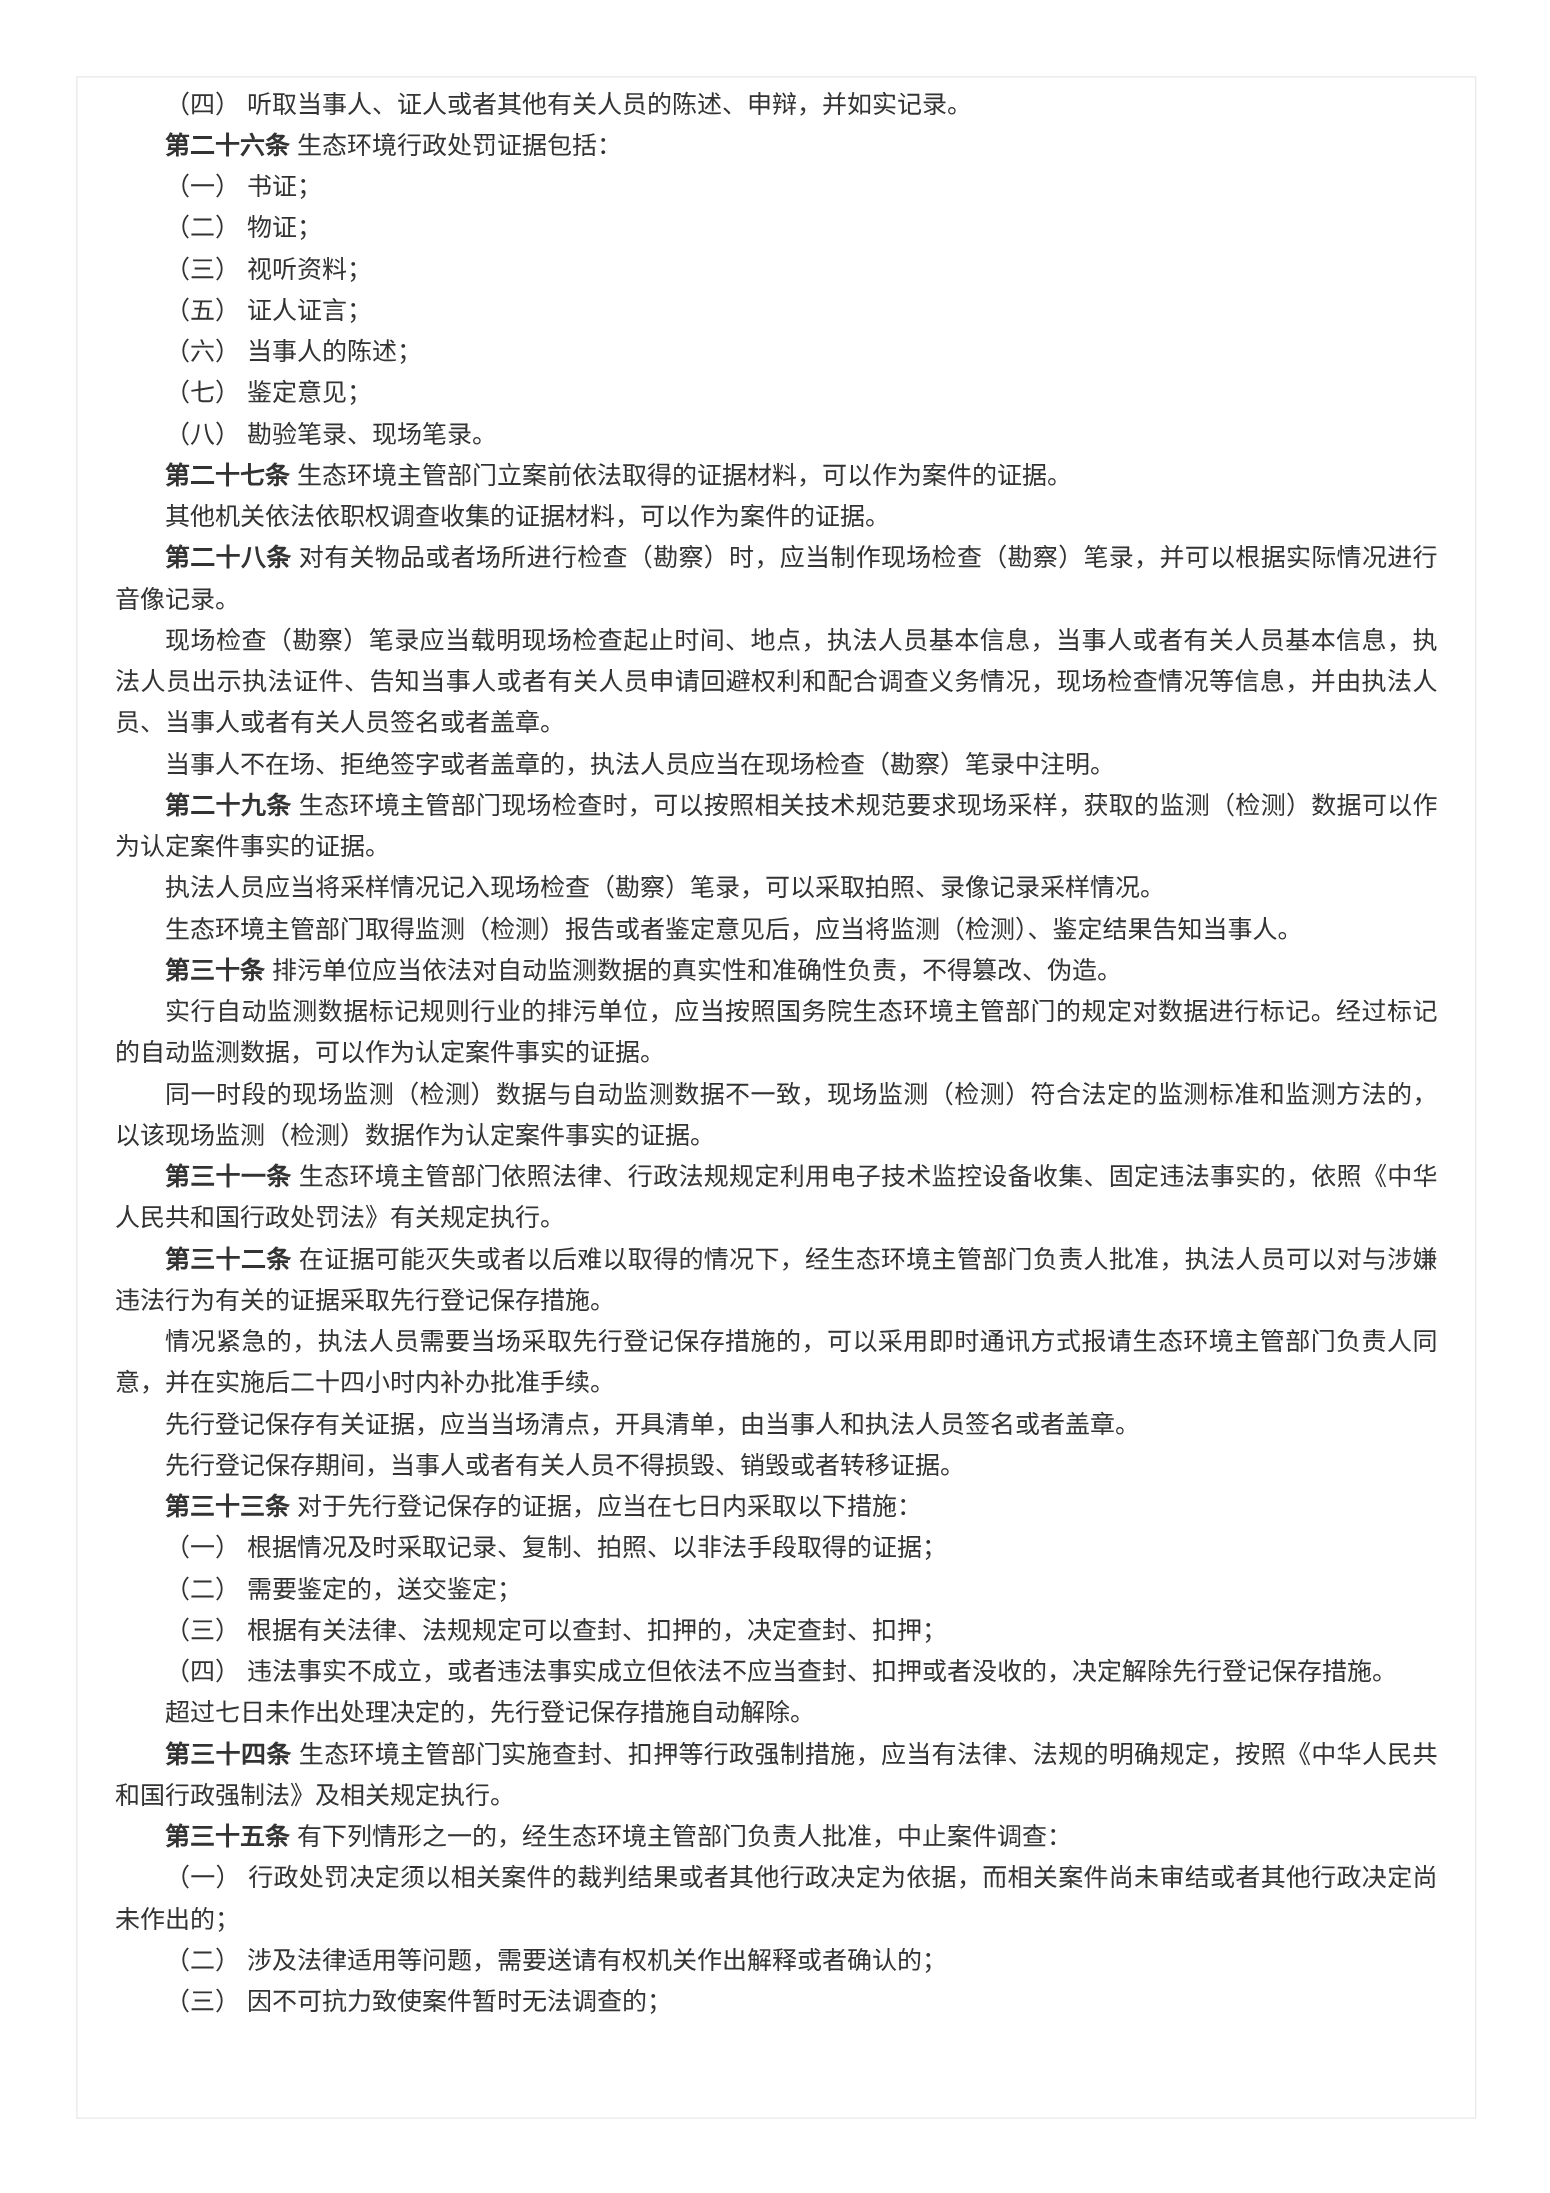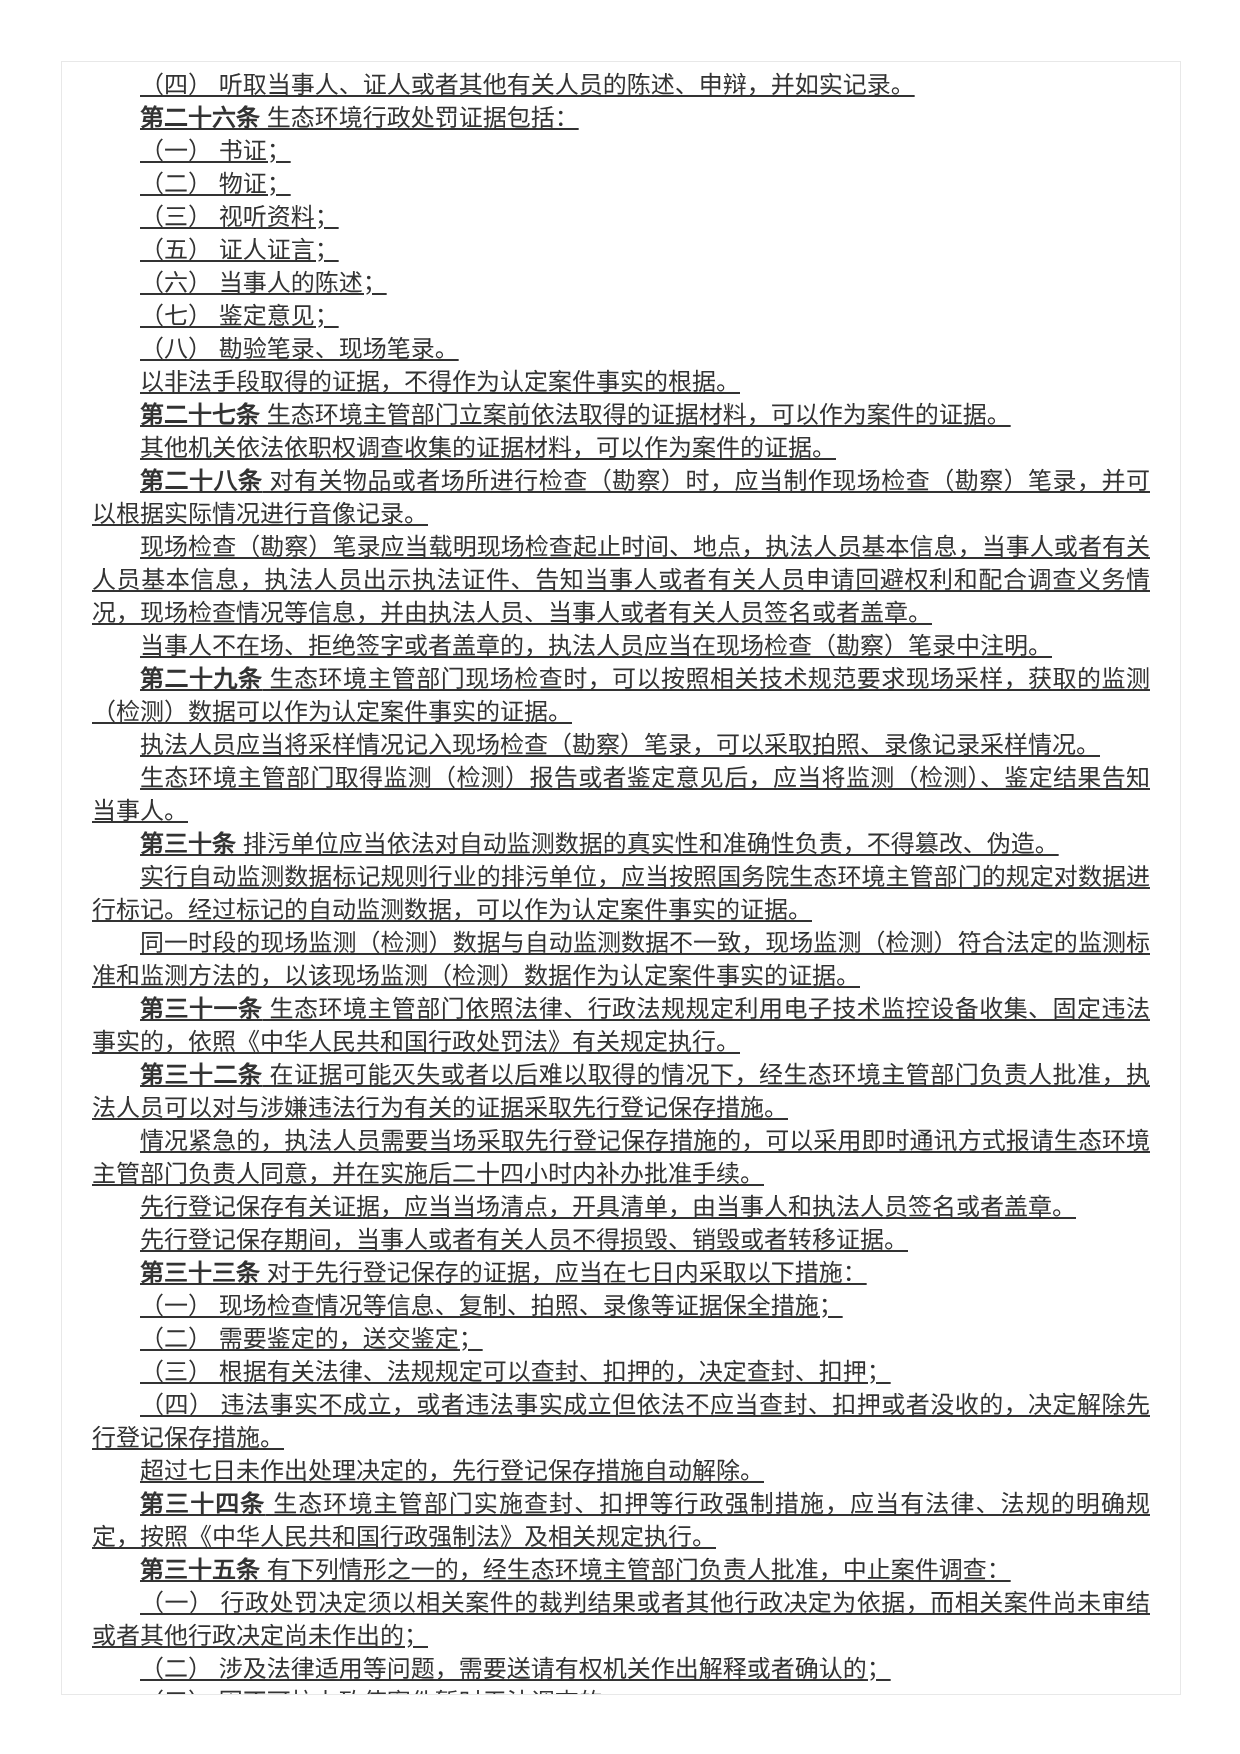--- a/index.html
+++ b/index.html
@@ -20,63 +20,61 @@
     width:1120px;
     height:1634px;
     box-sizing:border-box;
     border:1px solid var(--border-color);
     background:#ffffff;
     padding:6px 30px 9px 30px;
     overflow:hidden;
   }
   .para{
     margin:0;
-    font-size:24px;
+    font-size:20px;
     line-height:33px;
     color:var(--text-color);
     text-align:justify;
     text-indent:2em;
     word-break:break-all;
-    text-decoration:underline;
   }
   .para strong{font-weight:700;margin-top:12px;}
 </style>
 </head>
 <body>
 
 <div class="page">
   <main class="card" id="doc-body">
       <p class="para">（四） 听取当事人、证人或者其他有关人员的陈述、申辩，并如实记录。</p>
       <p class="para"><strong>第二十六条</strong> 生态环境行政处罚证据包括：</p>
       <p class="para">（一） 书证；</p>
       <p class="para">（二） 物证；</p>
       <p class="para">（三） 视听资料；</p>
       <p class="para">（五） 证人证言；</p>
       <p class="para">（六） 当事人的陈述；</p>
       <p class="para">（七） 鉴定意见；</p>
       <p class="para">（八） 勘验笔录、现场笔录。</p>
-      <p class="para">以非法手段取得的证据，不得作为认定案件事实的根据。</p>
       <p class="para"><strong>第二十七条</strong> 生态环境主管部门立案前依法取得的证据材料，可以作为案件的证据。</p>
       <p class="para">其他机关依法依职权调查收集的证据材料，可以作为案件的证据。</p>
       <p class="para"><strong>第二十八条</strong> 对有关物品或者场所进行检查（勘察）时，应当制作现场检查（勘察）笔录，并可以根据实际情况进行音像记录。</p>
       <p class="para">现场检查（勘察）笔录应当载明现场检查起止时间、地点，执法人员基本信息，当事人或者有关人员基本信息，执法人员出示执法证件、告知当事人或者有关人员申请回避权利和配合调查义务情况，现场检查情况等信息，并由执法人员、当事人或者有关人员签名或者盖章。</p>
       <p class="para">当事人不在场、拒绝签字或者盖章的，执法人员应当在现场检查（勘察）笔录中注明。</p>
       <p class="para"><strong>第二十九条</strong> 生态环境主管部门现场检查时，可以按照相关技术规范要求现场采样，获取的监测（检测）数据可以作为认定案件事实的证据。</p>
       <p class="para">执法人员应当将采样情况记入现场检查（勘察）笔录，可以采取拍照、录像记录采样情况。</p>
       <p class="para">生态环境主管部门取得监测（检测）报告或者鉴定意见后，应当将监测（检测）、鉴定结果告知当事人。</p>
       <p class="para"><strong>第三十条</strong> 排污单位应当依法对自动监测数据的真实性和准确性负责，不得篡改、伪造。</p>
       <p class="para">实行自动监测数据标记规则行业的排污单位，应当按照国务院生态环境主管部门的规定对数据进行标记。经过标记的自动监测数据，可以作为认定案件事实的证据。</p>
       <p class="para">同一时段的现场监测（检测）数据与自动监测数据不一致，现场监测（检测）符合法定的监测标准和监测方法的，以该现场监测（检测）数据作为认定案件事实的证据。</p>
       <p class="para"><strong>第三十一条</strong> 生态环境主管部门依照法律、行政法规规定利用电子技术监控设备收集、固定违法事实的，依照《中华人民共和国行政处罚法》有关规定执行。</p>
       <p class="para"><strong>第三十二条</strong> 在证据可能灭失或者以后难以取得的情况下，经生态环境主管部门负责人批准，执法人员可以对与涉嫌违法行为有关的证据采取先行登记保存措施。</p>
       <p class="para">情况紧急的，执法人员需要当场采取先行登记保存措施的，可以采用即时通讯方式报请生态环境主管部门负责人同意，并在实施后二十四小时内补办批准手续。</p>
       <p class="para">先行登记保存有关证据，应当当场清点，开具清单，由当事人和执法人员签名或者盖章。</p>
       <p class="para">先行登记保存期间，当事人或者有关人员不得损毁、销毁或者转移证据。</p>
       <p class="para"><strong>第三十三条</strong> 对于先行登记保存的证据，应当在七日内采取以下措施：</p>
-      <p class="para">（一） 现场检查情况等信息、复制、拍照、录像等证据保全措施；</p>
+      <p class="para">（一） 根据情况及时采取记录、复制、拍照、以非法手段取得的证据；</p>
       <p class="para">（二） 需要鉴定的，送交鉴定；</p>
       <p class="para">（三） 根据有关法律、法规规定可以查封、扣押的，决定查封、扣押；</p>
       <p class="para">（四） 违法事实不成立，或者违法事实成立但依法不应当查封、扣押或者没收的，决定解除先行登记保存措施。</p>
       <p class="para">超过七日未作出处理决定的，先行登记保存措施自动解除。</p>
       <p class="para"><strong>第三十四条</strong> 生态环境主管部门实施查封、扣押等行政强制措施，应当有法律、法规的明确规定，按照《中华人民共和国行政强制法》及相关规定执行。</p>
       <p class="para"><strong>第三十五条</strong> 有下列情形之一的，经生态环境主管部门负责人批准，中止案件调查：</p>
       <p class="para">（一） 行政处罚决定须以相关案件的裁判结果或者其他行政决定为依据，而相关案件尚未审结或者其他行政决定尚未作出的；</p>
       <p class="para">（二） 涉及法律适用等问题，需要送请有权机关作出解释或者确认的；</p>
       <p class="para">（三） 因不可抗力致使案件暂时无法调查的；</p>
     </main>

